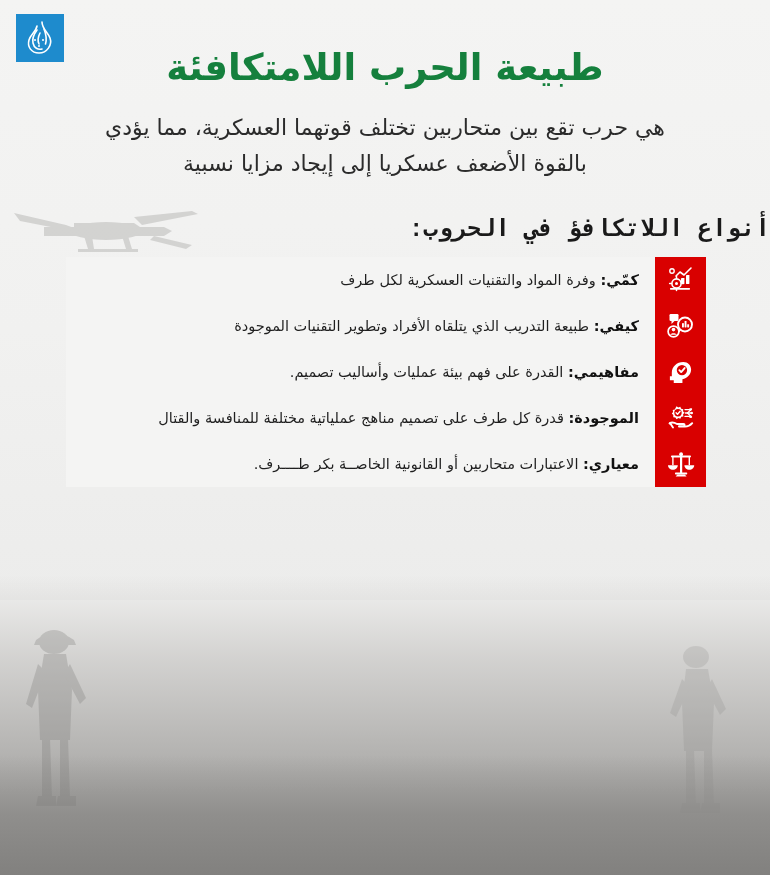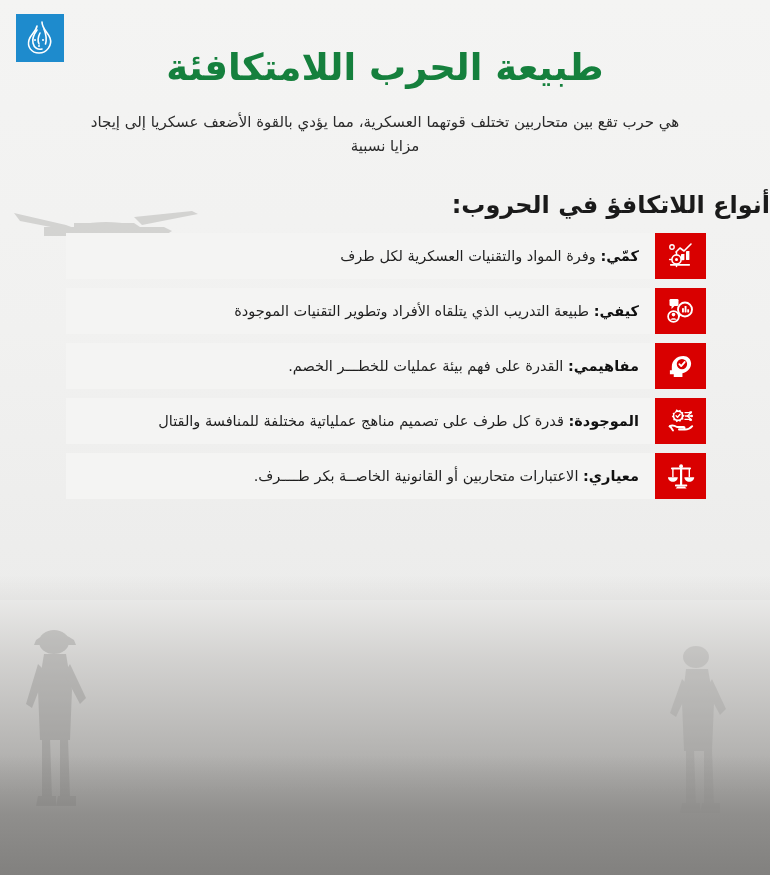--- a/index.html
+++ b/index.html
@@ -94,49 +94,49 @@
   .title {
     font-size: 37px;
     font-weight: 700;
     color: #15803d;
     letter-spacing: 0px;
     line-height: 1.18;
     margin: 0 0 20px 0;
     padding: 0 60px;
   }
   .subtitle {
-    font-size: 15px;
+    font-size: 22px;
     font-weight: 400;
     color: #2b2b2b;
     line-height: 1.65;
     margin: 0 auto;
     max-width: 610px;
     padding: 0 30px;
   }
 
   
   .section-heading {
     position: relative;
     z-index: 3;
     font-size: 24px;
     font-weight: 700;
     color: #1a1a1a;
     text-align: right;
     margin: 32px 0 14px 0;
     padding-left: 64px;
+    font-family: Liberation Mono, monospace;
   }
 
   
   .rows {
     position: relative;
     z-index: 3;
     padding: 0 64px 0 66px;
     display: flex;
     flex-direction: column;
-    gap: 9px;
   }
   .row {
     display: flex;
     flex-direction: row;
     align-items: stretch;
     min-height: 46px;
   }
   .row-badge {
     flex: 0 0 51px;
     width: 51px;
@@ -297,21 +297,21 @@
       <div class="row-badge">
         <svg width="27" height="27" viewBox="0 0 28 28">
           <g fill="#ffffff">
             <path d="M17 3 C10 3 5 8 5 14 L5 18 L3 18 L3 22 L7 22 L7 25 L16 25 L16 21 C21 20 25 16 25 11 C25 6.5 21.6 3 17 3 Z"></path>
           </g>
           <circle cx="15.5" cy="11.5" r="5.4" fill="#d90000"></circle>
           <path d="M12.8 11.6 L14.7 13.6 L18.3 9.4" fill="none" stroke="#ffffff" stroke-width="1.9" stroke-linecap="round" stroke-linejoin="round"></path>
         </svg>
       </div>
       <div class="row-body">
-        <div class="row-text"><span class="row-term">مفاهيمي:</span><span> القدرة على فهم بيئة عمليات للخطـــر الخصم.</span></div>
+        <div class="row-text"><span class="row-term">مفاهيمي:</span><span> القدرة على فهم بيئة عمليات وأساليب تصميم.</span></div>
       </div>
     </div>
 
     <div class="row">
       <div class="row-badge">
         <svg width="28" height="28" viewBox="0 0 28 28">
           <g fill="#ffffff">
             <path d="M9.5 2.2 L11.3 3.4 L13.3 2.8 L14.2 4.8 L16.3 5.2 L16 7.3 L17.6 8.8 L16.1 10.3 L16.4 12.4 L14.3 12.8 L13.3 14.7 L11.4 14 L9.6 15.2 L8.4 13.5 L6.3 13.3 L6.3 11.1 L4.8 9.6 L6.1 8 L5.7 5.9 L7.8 5.4 Z"></path>
           </g>
           <circle cx="11" cy="8.7" r="3.7" fill="#d90000"></circle>

